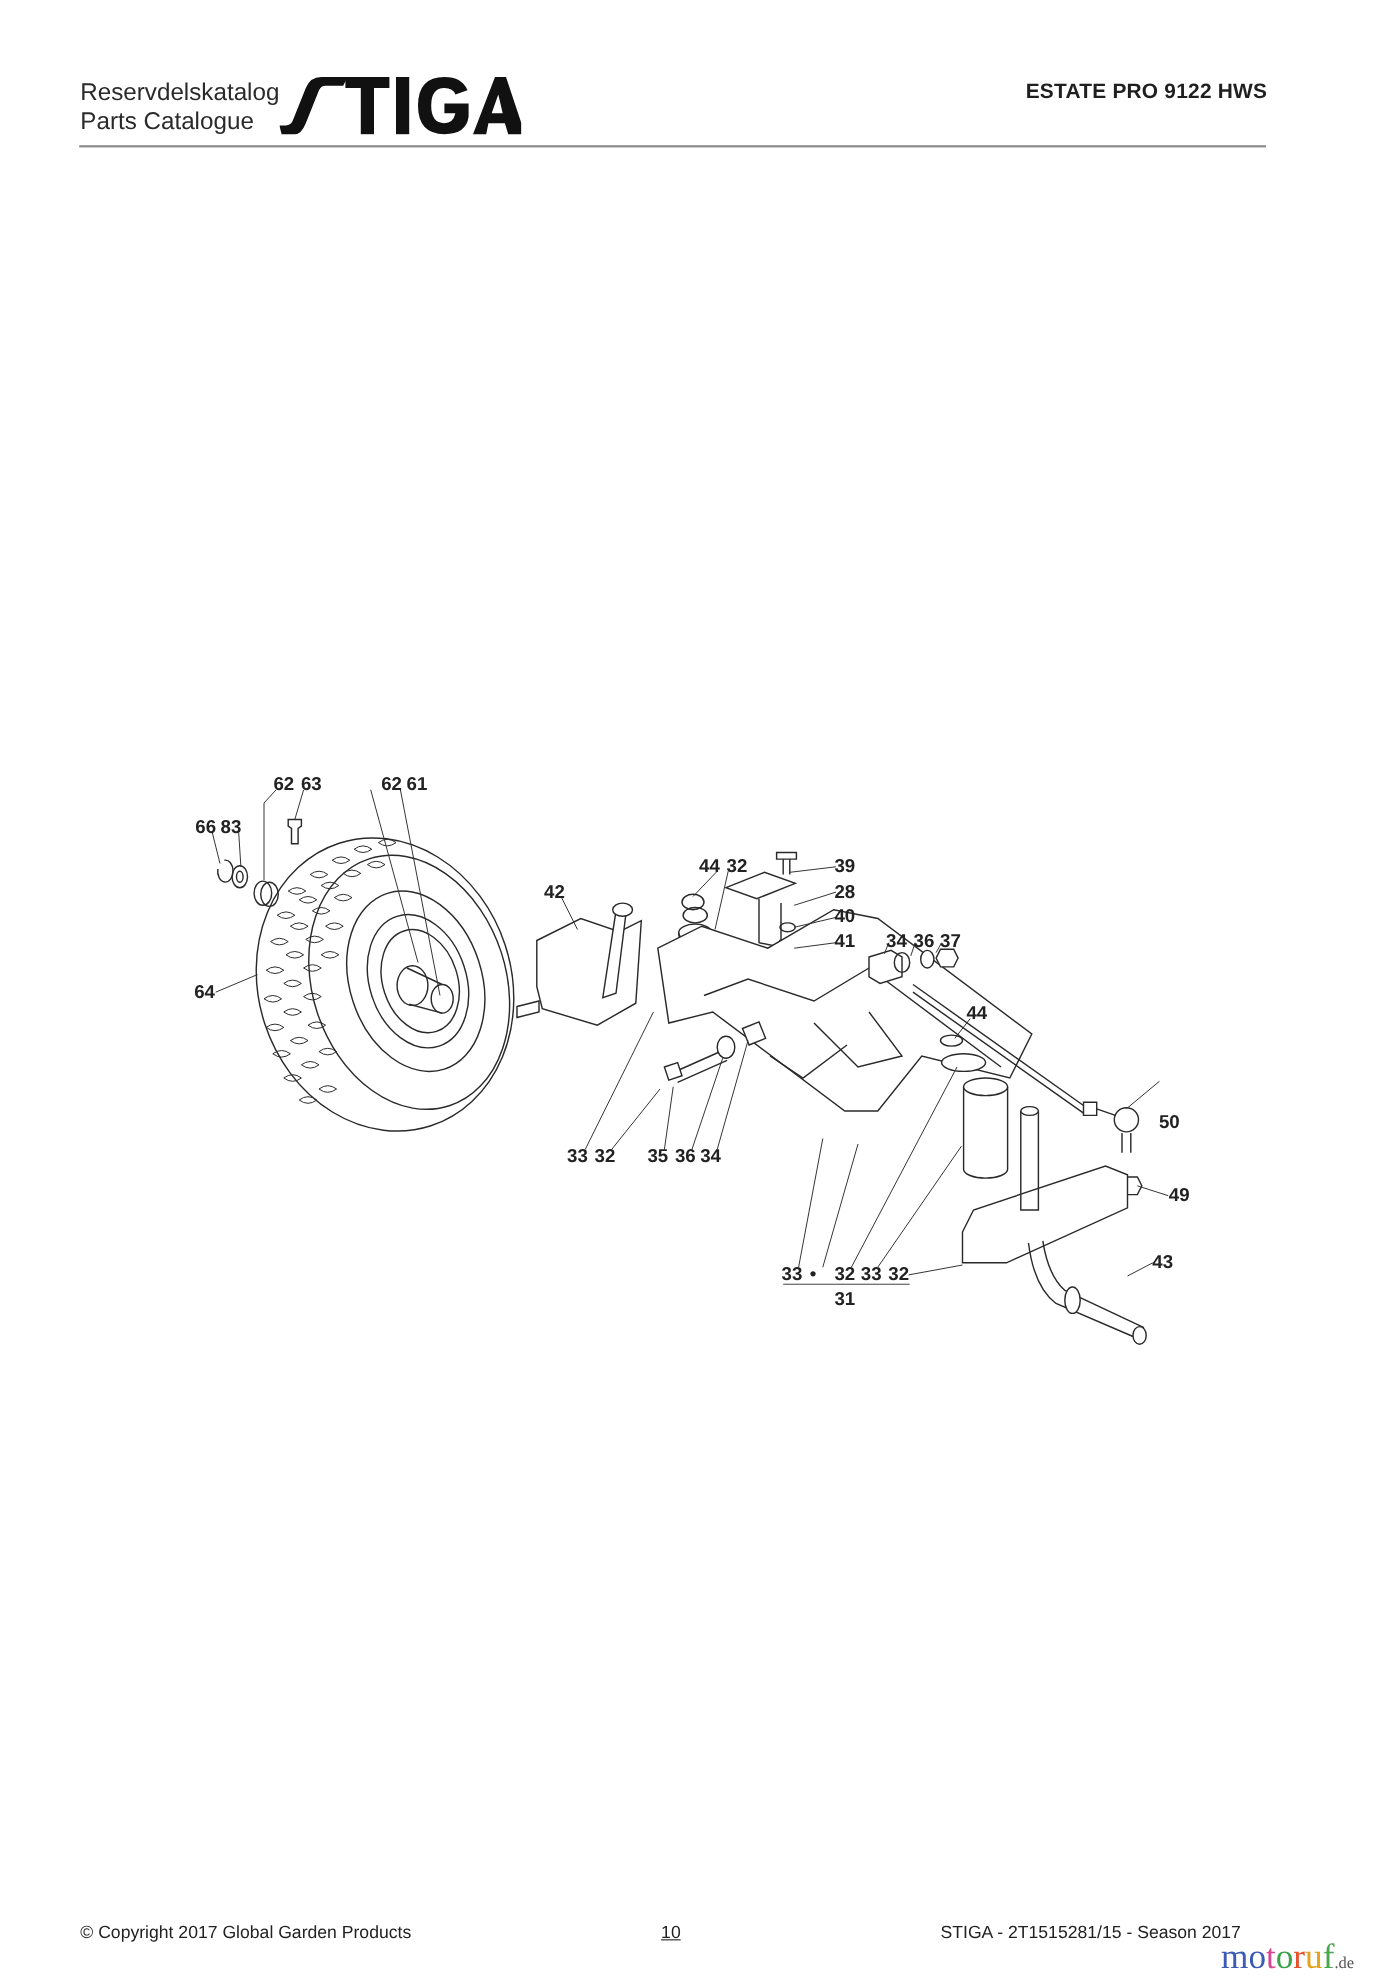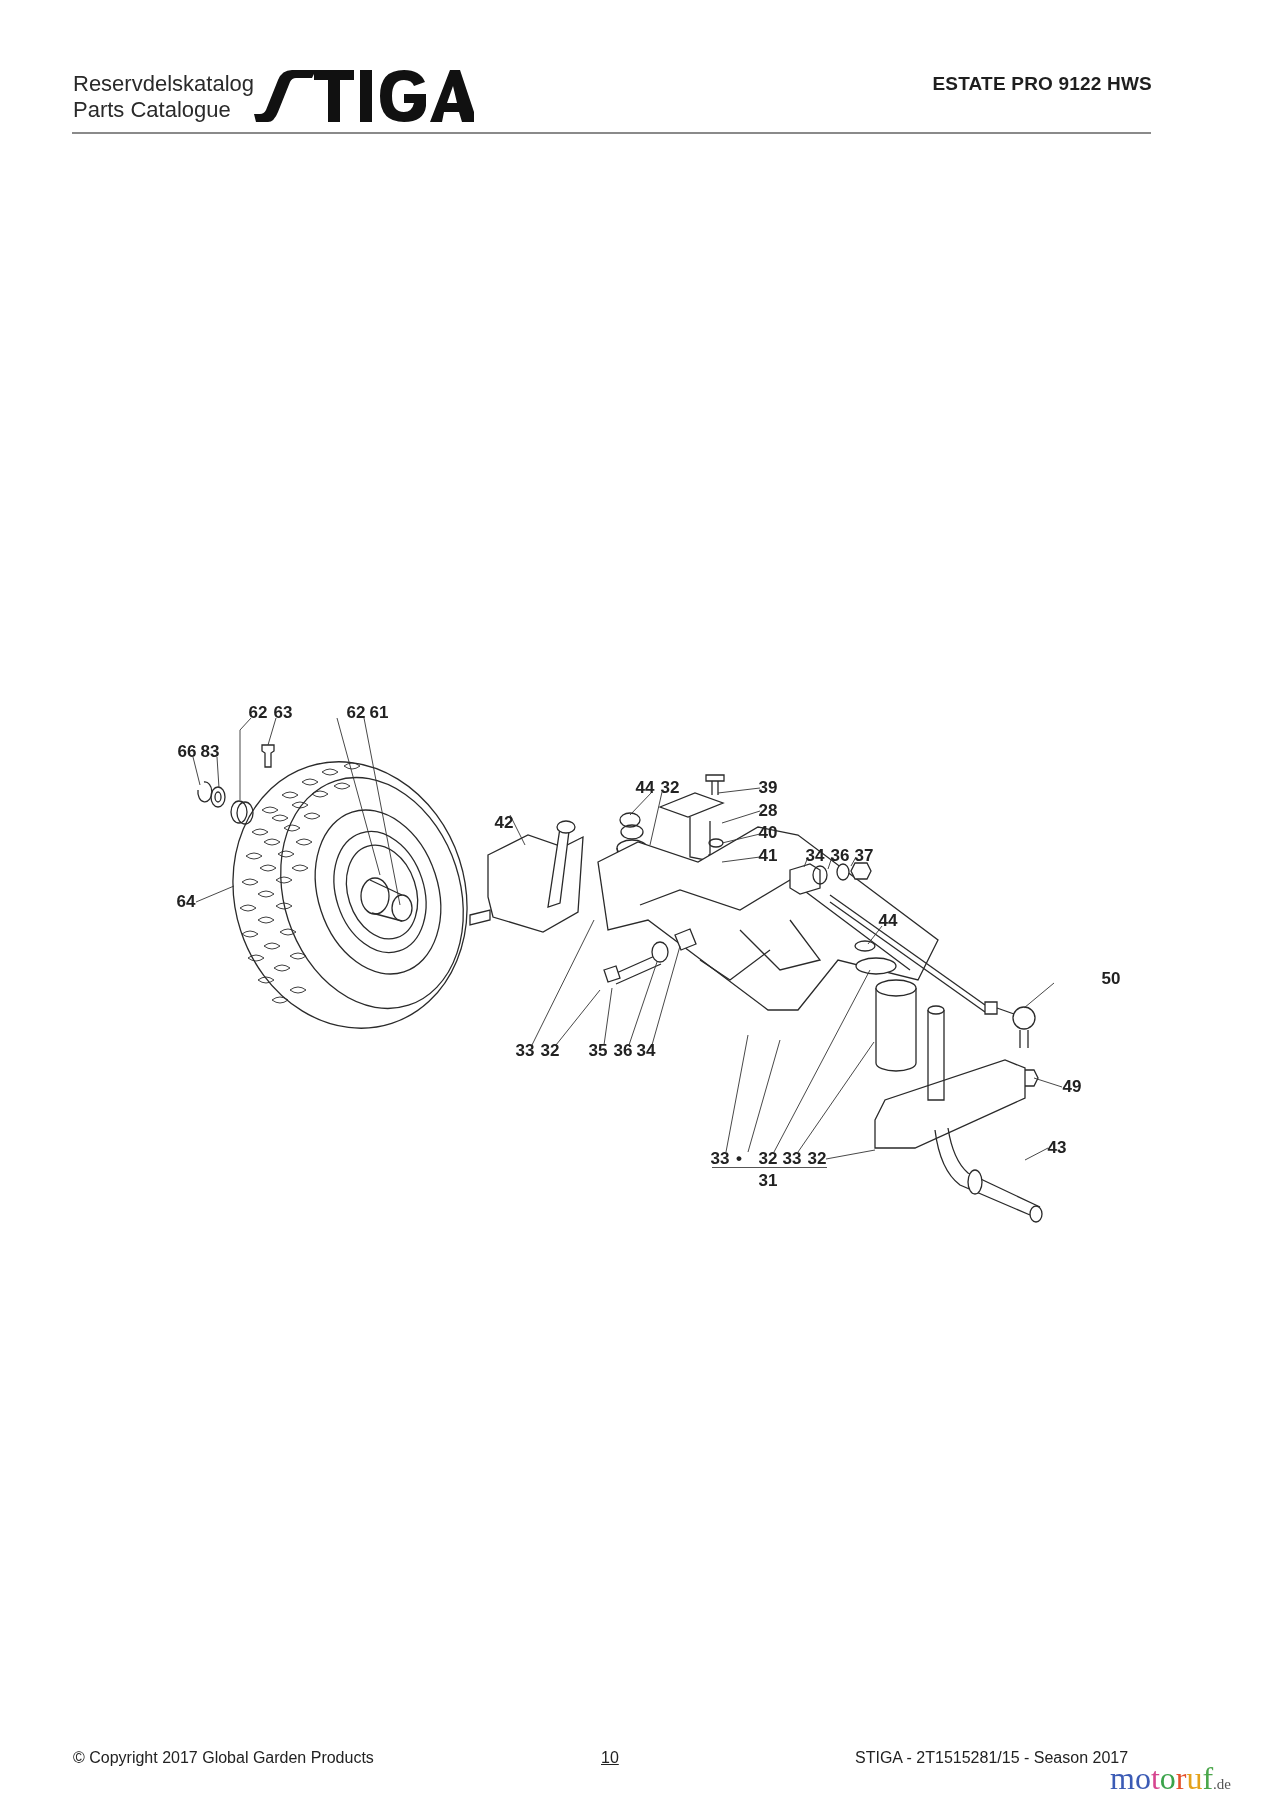--- a/index.html
+++ b/index.html
@@ -171,32 +171,32 @@
 </svg>
 
 <div>
   <div class="callout" style="left:258px;top:713px;">62</div>
   <div class="callout" style="left:283px;top:713px;">63</div>
   <div class="callout" style="left:331px;top:713px;margin-left:48px;">61</div>
   <div class="callout" style="left:356px;top:713px;">62</div>
   <div class="callout" style="left:187px;top:752px;">66</div>
   <div class="callout" style="left:210px;top:752px;">83</div>
   <div class="callout" style="left:186px;top:902px;">64</div>
-  <div class="callout" style="left:504px;top:811px;margin-top:12px;">42</div>
+  <div class="callout" style="left:504px;top:811px;">42</div>
   <div class="callout" style="left:645px;top:788px;">44</div>
   <div class="callout" style="left:670px;top:788px;">32</div>
   <div class="callout" style="left:768px;top:788px;">39</div>
   <div class="callout" style="left:768px;top:811px;">28</div>
   <div class="callout" style="left:768px;top:833px;">40</div>
   <div class="callout" style="left:768px;top:856px;">41</div>
   <div class="callout" style="left:815px;top:856px;">34</div>
   <div class="callout" style="left:840px;top:856px;">36</div>
   <div class="callout" style="left:864px;top:856px;">37</div>
   <div class="callout" style="left:888px;top:921px;">44</div>
-  <div class="callout" style="left:1063px;top:979px;margin-left:48px;">50</div>
+  <div class="callout" style="left:1063px;top:1020px;">50</div>
   <div class="callout" style="left:525px;top:1051px;">33</div>
   <div class="callout" style="left:550px;top:1051px;">32</div>
   <div class="callout" style="left:598px;top:1051px;">35</div>
   <div class="callout" style="left:623px;top:1051px;">36</div>
   <div class="callout" style="left:646px;top:1051px;">34</div>
   <div class="callout" style="left:720px;top:1159px;">33</div>
   <div class="callout" style="left:739px;top:1159px;">•</div>
   <div class="callout" style="left:768px;top:1159px;">32</div>
   <div class="callout" style="left:792px;top:1159px;">33</div>
   <div class="callout" style="left:817px;top:1159px;">32</div>

